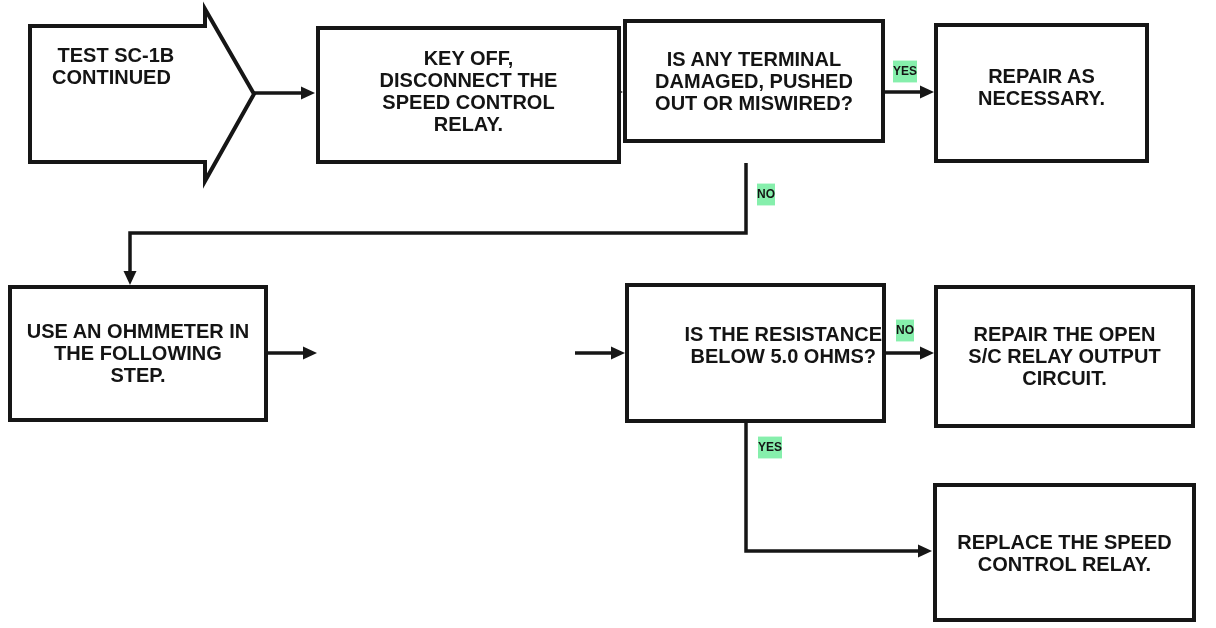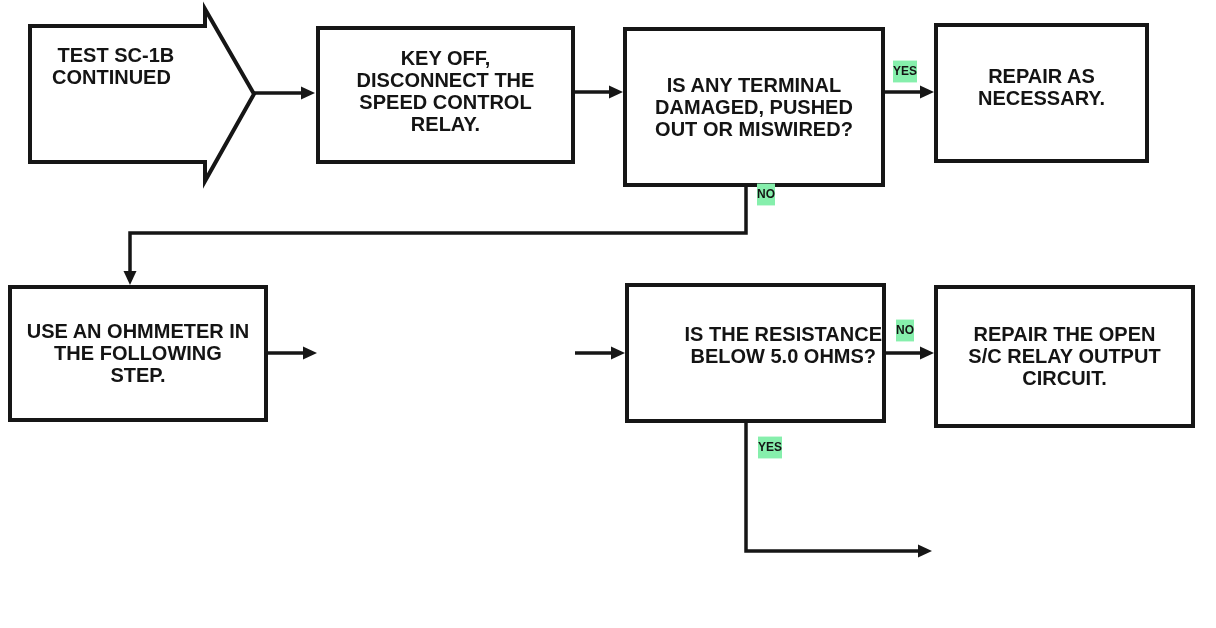--- a/index.html
+++ b/index.html
@@ -98,28 +98,28 @@
     <path d="M884,353 H921" stroke="#161616" stroke-width="3.5" fill="none"></path>
     <polygon points="934,353 920,346.5 920,359.5" fill="#161616"></polygon>
 
     <path d="M746,423 V551 H919" stroke="#161616" stroke-width="3.5" fill="none"></path>
     <polygon points="932,551 918,544.5 918,557.5" fill="#161616"></polygon>
   </svg>
 
   <div class="start-label"> TEST SC-1B
 CONTINUED</div>
 
-  <div class="box" style="left:316px; top:26px; width:259px; height:138px;">
+  <div class="box" style="left:316px; top:26px; width:305px; height:138px;">
     <div class="label up4">KEY OFF,
 DISCONNECT THE
 SPEED CONTROL
 RELAY.</div>
   </div>
 
-  <div class="box" style="left:623px; top:27px; width:262px; height:160px;">
+  <div class="box" style="left:623px; top:19px; width:262px; height:124px;">
     <div class="label">IS ANY TERMINAL
 DAMAGED, PUSHED
 OUT OR MISWIRED?</div>
   </div>
 
   <div class="box" style="left:934px; top:23px; width:215px; height:140px;justify-content:center;">
     <div class="label up6">REPAIR AS
 NECESSARY.</div>
   </div>
 
@@ -134,20 +134,24 @@
     <div class="label up8">IS THE RESISTANCE
 BELOW 5.0 OHMS?</div>
   </div>
 
   <div class="box" style="left:934px; top:285px; width:261px; height:143px;">
     <div class="label">REPAIR THE OPEN
 S/C RELAY OUTPUT
 CIRCUIT.</div>
   </div>
 
+  <div class="box" style="left:933px; top:483px; width:263px; height:139px;">
+    <div class="label">REPLACE THE SPEED
+CONTROL RELAY.</div>
+  </div>
 
   <div class="edge-label" style="left:893px; top:61px;">YES</div>
 
   <div class="edge-label" style="left:757px; top:184px;">NO</div>
 
   <div class="edge-label" style="left:896px; top:320px;">NO</div>
 
   <div class="edge-label" style="left:758px; top:437px;">YES</div>
 
 </div>

